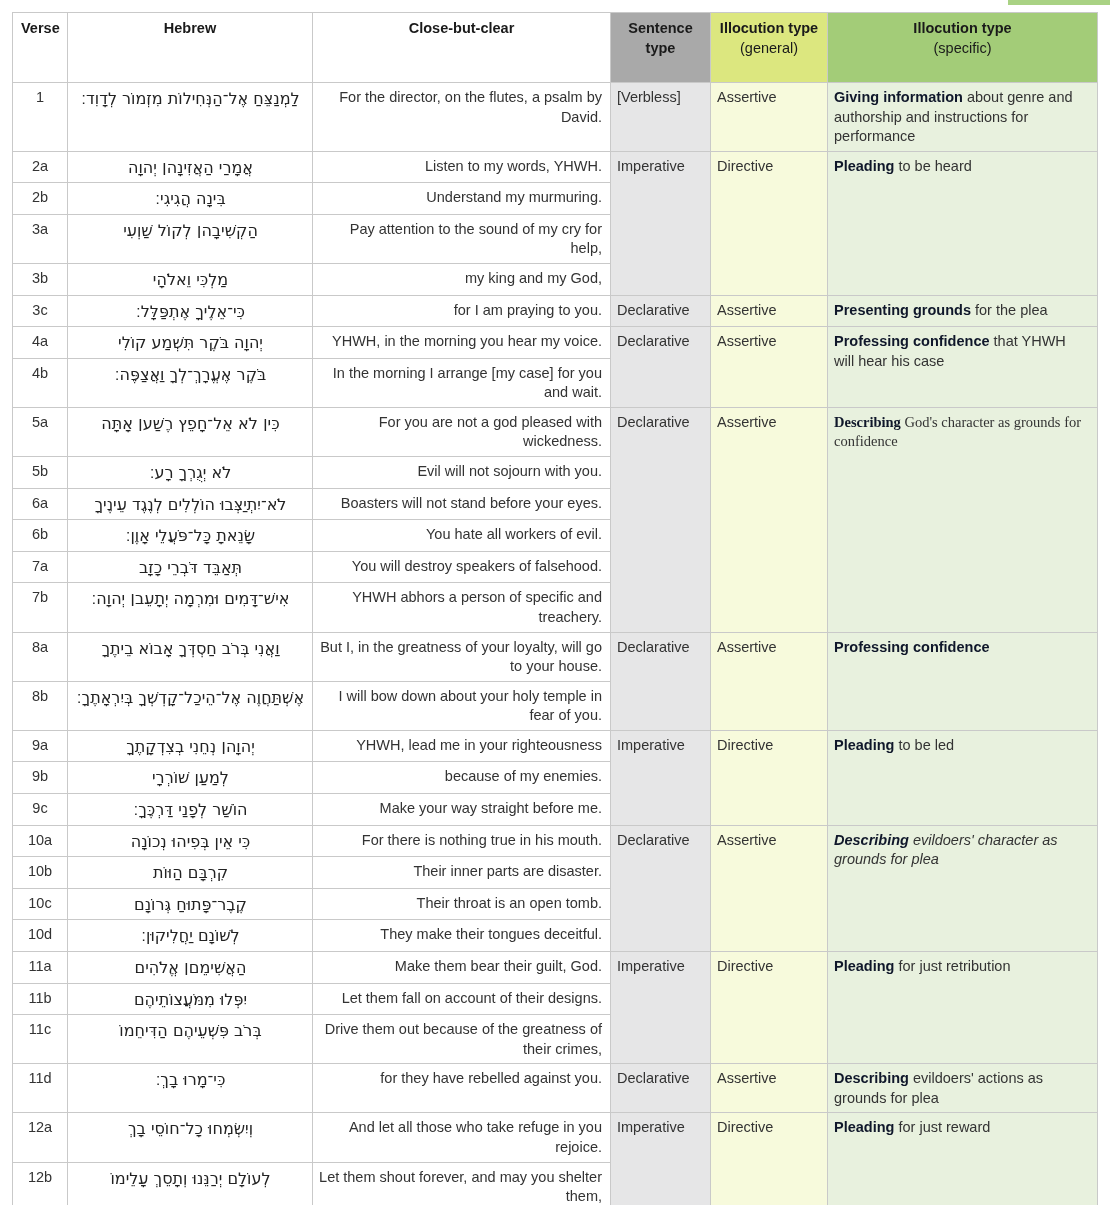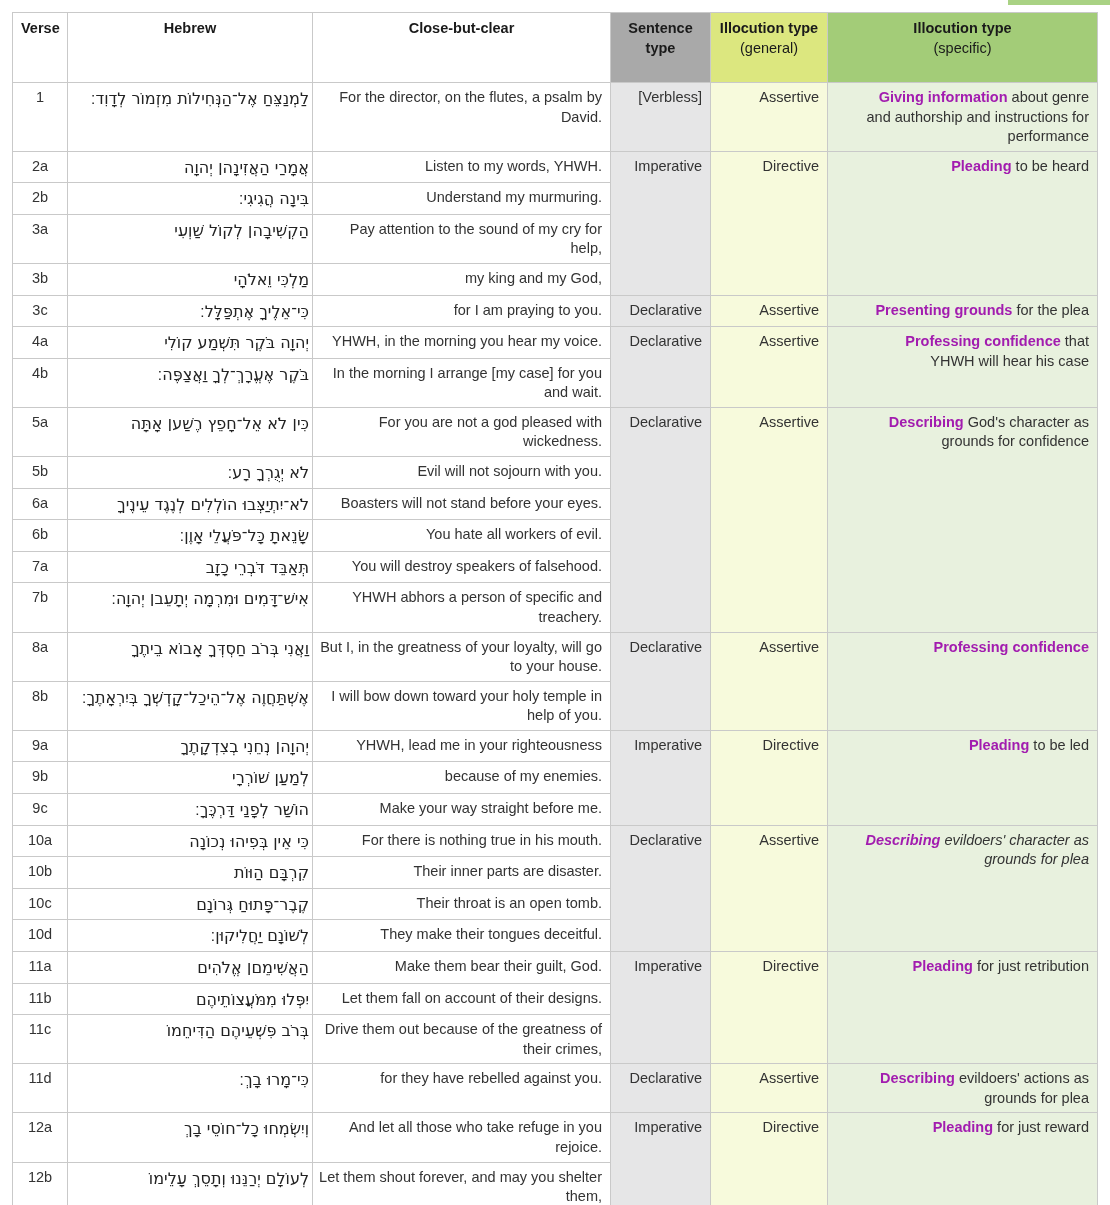--- a/index.html
+++ b/index.html
@@ -59,36 +59,35 @@
   td { height: 29px; }
 
   td.c-verse {
     text-align: center;
     padding-left: 2px;
     padding-right: 2px;
     color: #333333;
   }
   td.c-hebrew {
     direction: rtl;
-    text-align: right;
+    text-align: center;
     padding-right: 3px;
     padding-left: 4px;
     font-family: "DejaVu Serif", "DejaVu Sans", serif;
     font-size: 16px;
     color: #222222;
   }
   td.c-cbc {
     text-align: right;
     padding-left: 4px;
   }
   td.c-st, td.c-ig, td.c-is {
     padding-left: 6px;
-    text-align: right;
-  }
-  td.c-is b { color: #a21caf; margin-left: 25px; }
+  }
+  td.c-is b { color: #0f172a; }
 </style>
 </head>
 <body>
 
 <div class="top-strip" style="background: rgb(169, 210, 132);"></div>
 
 <table class="psalm">
   <colgroup>
     <col class="w-verse">
       <col class="w-hebrew">
@@ -165,21 +164,21 @@
         <td class="c-verse">4b</td>
         <td class="c-hebrew">בֹּקֶר אֶעֱרָךְ־לְךָ וַאֲצַפֶּה׃</td>
         <td class="c-cbc">In the morning I arrange [my case] for you and wait.</td>
       </tr>
       <tr>
         <td class="c-verse">5a</td>
         <td class="c-hebrew">כִּי׀ לֹא אֵל־חָפֵץ רֶשַׁע׀ אָתָּה</td>
         <td class="c-cbc">For you are not a god pleased with wickedness.</td>
         <td class="c-st" rowspan="6" style="background: rgb(230, 230, 231);">Declarative</td>
         <td class="c-ig" rowspan="6" style="background: rgb(247, 250, 220);">Assertive</td>
-        <td class="c-is" rowspan="6" style="background: rgb(232, 241, 222);"><b>Describing</b><span> God's character as grounds for confidence</span></td>
+        <td class="c-is" rowspan="6" style="background: rgb(232, 241, 222); font-family: Liberation Serif, serif;"><b>Describing</b><span> God's character as grounds for confidence</span></td>
       </tr>
       <tr>
         <td class="c-verse">5b</td>
         <td class="c-hebrew">לֹא יְגֻרְךָ רָע׃</td>
         <td class="c-cbc">Evil will not sojourn with you.</td>
       </tr>
       <tr>
         <td class="c-verse">6a</td>
         <td class="c-hebrew">לֹא־יִתְיַצְּבוּ הוֹלְלִים לְנֶגֶד עֵינֶיךָ</td>
         <td class="c-cbc">Boasters will not stand before your eyes.</td>
@@ -203,21 +202,21 @@
         <td class="c-verse">8a</td>
         <td class="c-hebrew">וַאֲנִי בְּרֹב חַסְדְּךָ אָבוֹא בֵיתֶךָ</td>
         <td class="c-cbc">But I, in the greatness of your loyalty, will go to your house.</td>
         <td class="c-st" rowspan="2" style="background: rgb(230, 230, 231);">Declarative</td>
         <td class="c-ig" rowspan="2" style="background: rgb(247, 250, 220);">Assertive</td>
         <td class="c-is" rowspan="2" style="background: rgb(232, 241, 222);"><b>Professing confidence</b><span></span></td>
       </tr>
       <tr>
         <td class="c-verse">8b</td>
         <td class="c-hebrew">אֶשְׁתַּחֲוֶה אֶל־הֵיכַל־קָדְשְׁךָ בְּיִרְאָתֶךָ׃</td>
-        <td class="c-cbc">I will bow down toward your holy temple in help of you.</td>
+        <td class="c-cbc">I will bow down about your holy temple in fear of you.</td>
       </tr>
       <tr>
         <td class="c-verse">9a</td>
         <td class="c-hebrew">יְהוָה׀ נְחֵנִי בְצִדְקָתֶךָ</td>
         <td class="c-cbc">YHWH, lead me in your righteousness</td>
         <td class="c-st" rowspan="3" style="background: rgb(230, 230, 231);">Imperative</td>
         <td class="c-ig" rowspan="3" style="background: rgb(247, 250, 220);">Directive</td>
         <td class="c-is" rowspan="3" style="background: rgb(232, 241, 222);"><b>Pleading</b><span> to be led</span></td>
       </tr>
       <tr>

